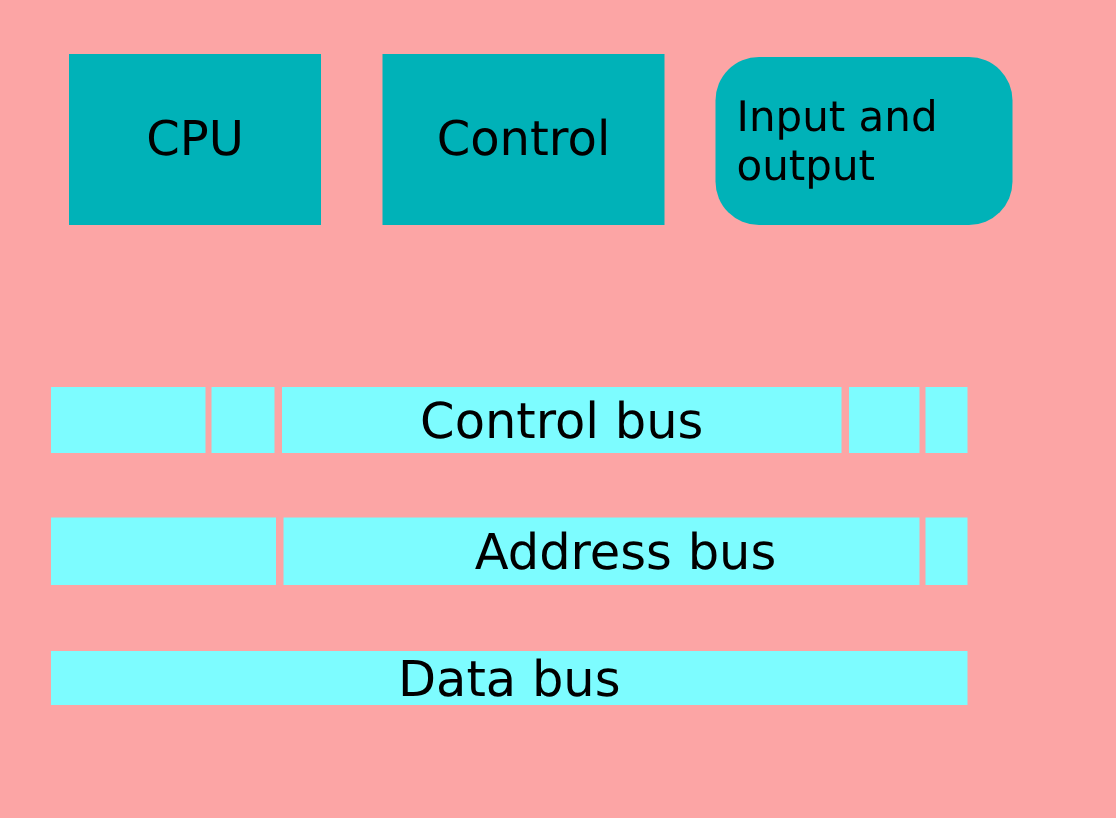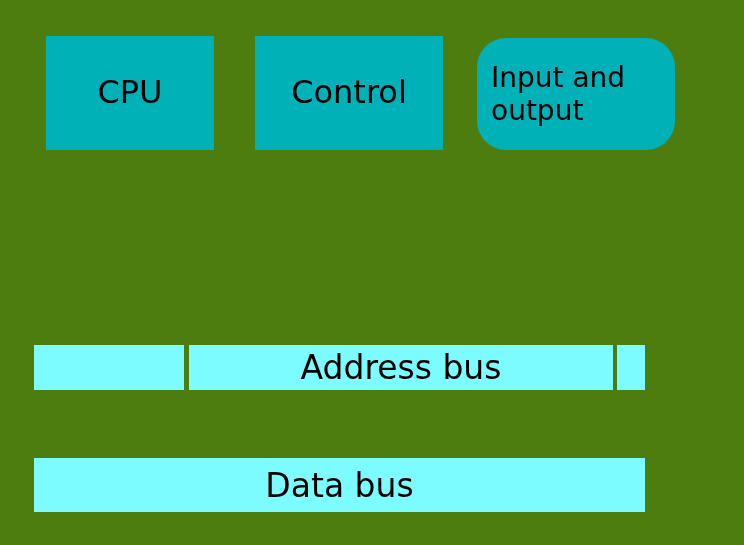--- a/index.html
+++ b/index.html
@@ -8,21 +8,21 @@
     padding: 0;
     background: #000000;
   }
   body {
     font-family: "DejaVu Sans", sans-serif;
   }
   #canvas {
     position: relative;
     width: 744px;
     height: 545px;
-    background: #4d7c0f;
+    background: #fca5a5;
     overflow: hidden;
   }
 
   
   .component-box {
     position: absolute;
     background: #00b2b8;
     color: #000000;
     display: flex;
     align-items: center;
@@ -52,21 +52,21 @@
   #box-io    { left: 477px; top: 38px; width: 198px; height: 112px; border-radius: 29px; }
 
   
   .bus-row {
     position: absolute;
     left: 0;
     width: 744px;
   }
   #bus-control { top: 258px; height: 44px; }
   #bus-address { top: 345px; height: 45px; }
-  #bus-data    { top: 458px; height: 54px; }
+  #bus-data    { top: 434px; height: 36px; }
 
   .bus-segment {
     position: absolute;
     top: 0;
     height: 100%;
     background: #7dfcff;
     box-sizing: border-box;
   }
 
   .bus-label {
@@ -93,26 +93,34 @@
 
   <div class="component-box centered" id="box-memory">
     <span class="component-label">Control</span>
   </div>
 
   <div class="component-box leftaligned" id="box-io">
     <span class="component-label small">Input and
 output</span>
   </div>
 
+  <div class="bus-row" id="bus-control">
+    <div class="bus-segment" style="left:34px;  width:103px;"></div>
+    <div class="bus-segment" style="left:141px; width:42px;"></div>
+    <div class="bus-segment" style="left:188px; width:373px;"></div>
+    <div class="bus-segment" style="left:566px; width:47px;"></div>
+    <div class="bus-segment" style="left:617px; width:28px;"></div>
+    <div class="bus-label" style="left:188px; width:373px;">Control bus</div>
+  </div>
 
   <div class="bus-row" id="bus-address">
     <div class="bus-segment" style="left:34px;  width:150px;"></div>
     <div class="bus-segment" style="left:189px; width:424px;"></div>
     <div class="bus-segment" style="left:617px; width:28px;"></div>
-    <div class="bus-label" style="left:189px; width:424px;">Address bus</div>
+    <div class="bus-label" style="left:189px; width:456px;">Address bus</div>
   </div>
 
   <div class="bus-row" id="bus-data">
     <div class="bus-segment" style="left:34px; width:611px;"></div>
     <div class="bus-label" style="left:34px; width:611px;">Data bus</div>
   </div>
 
 </div>
 
 </body></html>

